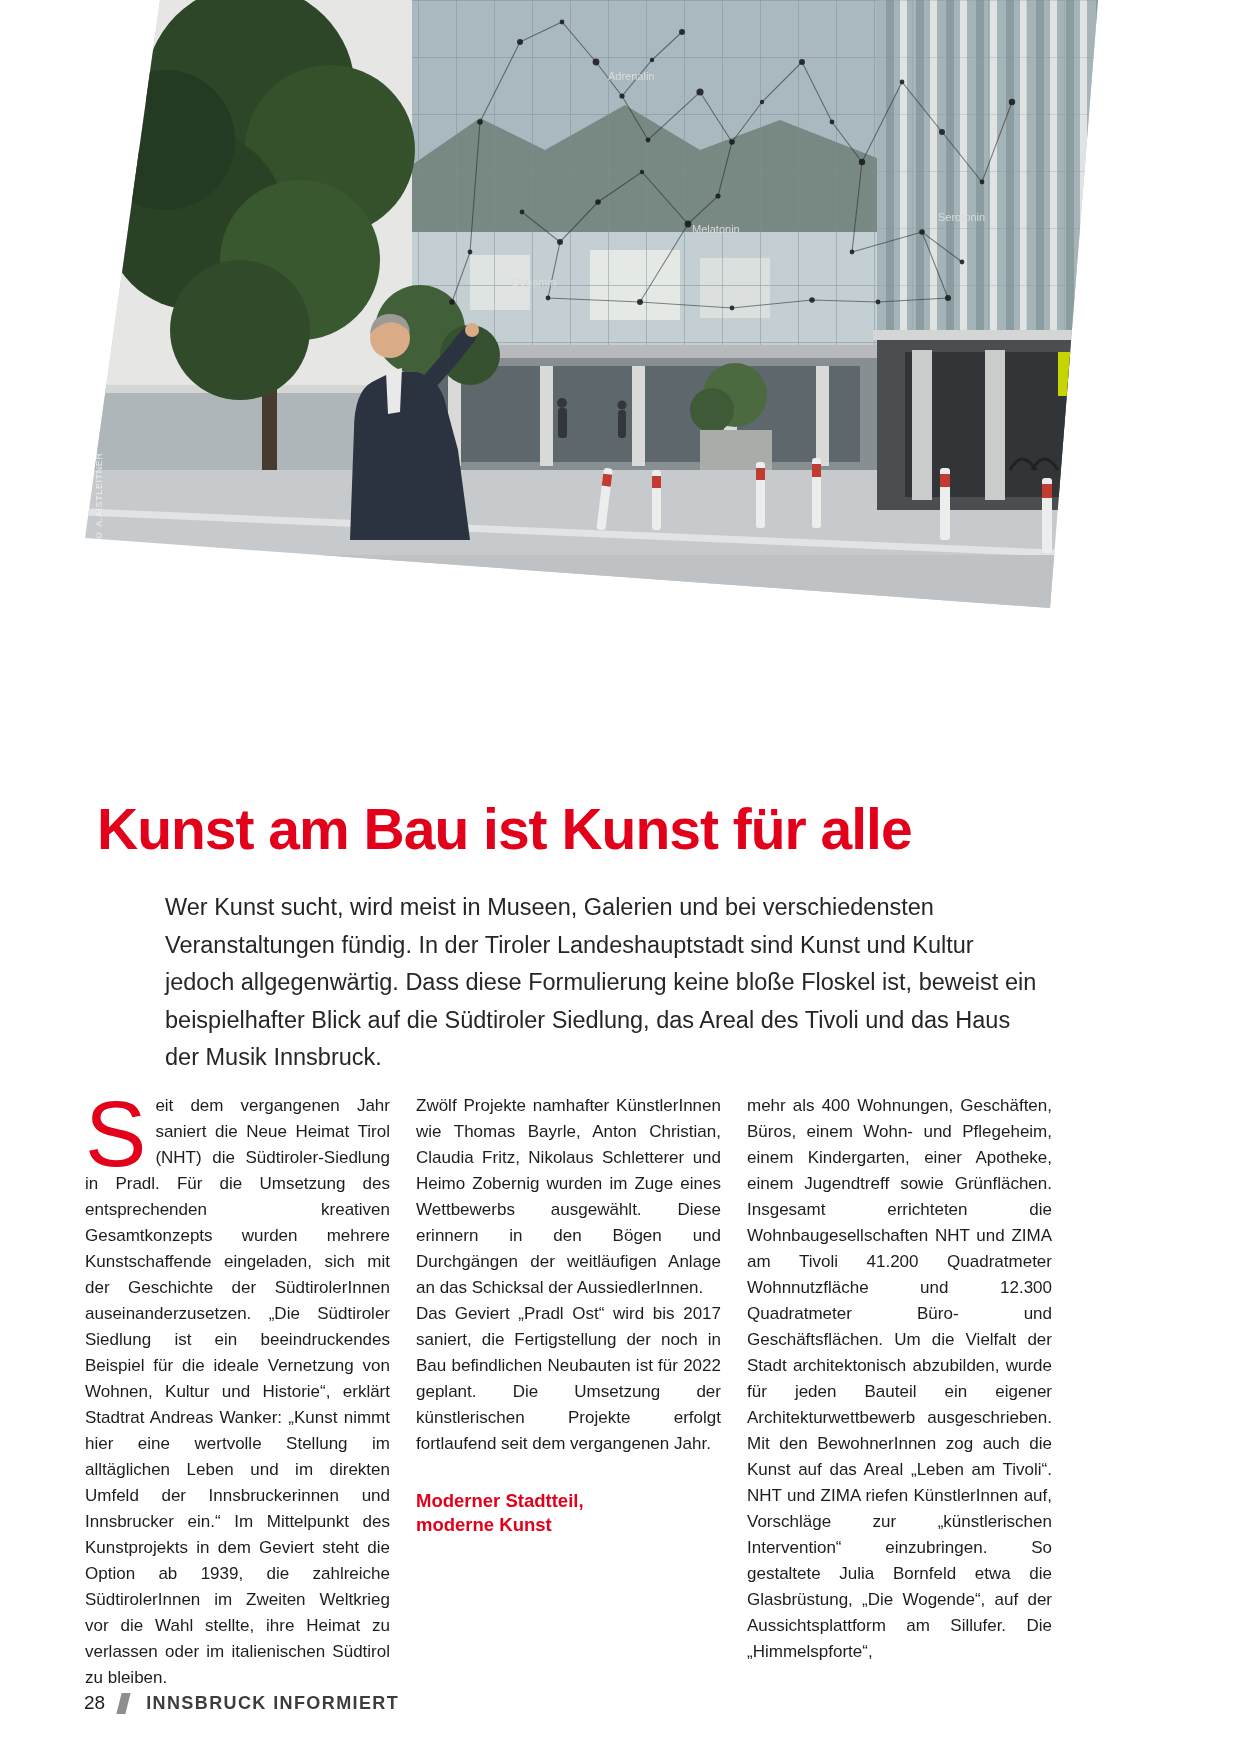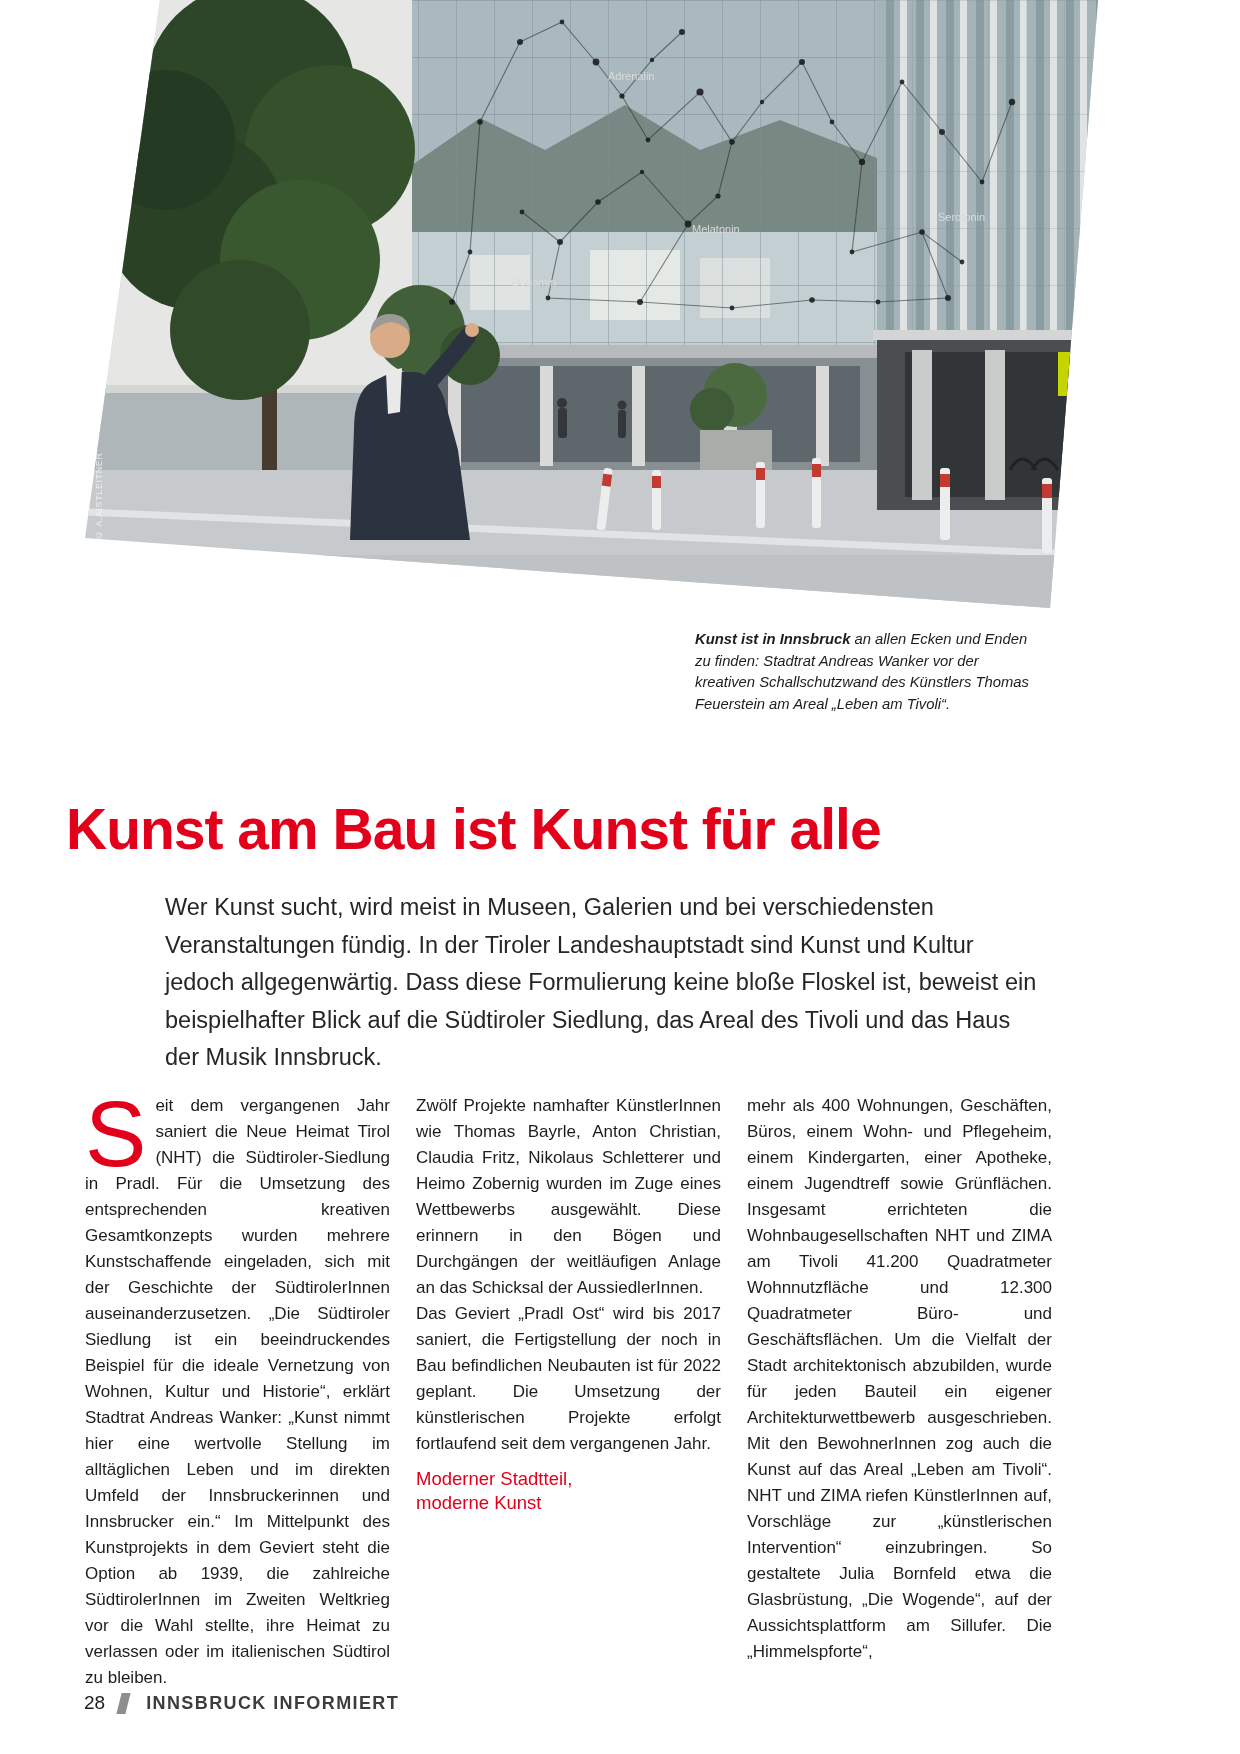--- a/index.html
+++ b/index.html
@@ -12,34 +12,34 @@
   .photo-credit{position:absolute;top:448px;left:94px;height:92px;
         writing-mode:vertical-rl;transform:rotate(180deg);
         font-size:9px;letter-spacing:.6px;color:#f2f2f2;opacity:.9;}
 
   
   .caption{position:absolute;top:629px;left:695px;width:340px;
         font-size:14.8px;line-height:21.5px;font-style:italic;color:#1d1d1b;}
   .caption b{font-style:italic;}
 
   
-  .headline{position:absolute;top:758px;left:66px;width:1010px;
+  .headline{position:absolute;top:758px;left:97px;width:1010px;
         font-size:57px;font-weight:700;letter-spacing:-1px;color:var(--accent);
         font-stretch:condensed;white-space:nowrap;}
   .intro{position:absolute;top:845px;left:165px;width:880px;
         font-size:23.5px;line-height:37.6px;color:#262625;margin-top:44px;}
 
   
   .columns{position:absolute;top:1093px;left:85px;width:968px;display:flex;gap:26px;}
   .col{width:305px;font-size:17px;line-height:26px;text-align:justify;color:var(--body);}
   .col p{margin:0;}
   .dropcap{float:left;color:var(--accent);font-size:92px;line-height:74px;
         padding:4px 9px 0 0;font-weight:400;}
-  .subhead{margin-top:10px;margin-bottom:2px;color:var(--accent);
-        font-weight:400;font-size:18.5px;line-height:24px;text-align:left;}
+  .subhead{margin-top:32px;margin-bottom:2px;color:var(--accent);
+        font-weight:700;font-size:18.5px;line-height:24px;text-align:left;}
 
   
   .footer{position:absolute;top:1692px;left:84px;display:flex;align-items:center;}
   .footer .page-num{font-size:19px;color:#1d1d1b;}
   .footer .bar{width:9px;height:21px;background:#8e8e8e;transform:skewX(-14deg);
         margin:0 12px 0 14px;}
   .footer .brand{font-size:18px;font-weight:700;letter-spacing:1.4px;color:#3d3d3c;margin-left:6px;}
 </style>
 </head>
 <body>
@@ -214,23 +214,20 @@
             <text x="692" y="233">Melatonin</text>
             <text x="512" y="286">Dopamin</text>
             <text x="938" y="221">Serotonin</text>
           </g>
         </g>
       </g>
     </svg>
     <div class="photo-credit">© A.AISTLEITNER</div>
   </div>
 
-  <div class="caption">
-    <b>Kunst ist in Innsbruck</b><span> an allen Ecken und Enden zu finden: Stadtrat Andreas Wanker vor der kreativen Schallschutzwand des Künstlers Thomas Feuerstein am Areal „Leben am Tivoli“.</span>
-  </div>
 
   <h1 class="headline">Kunst am Bau ist Kunst für alle</h1>
   <div class="intro">Wer Kunst sucht, wird meist in Museen, Galerien und bei verschiedensten Veranstaltungen fündig. In der Tiroler Landeshauptstadt sind Kunst und Kultur jedoch allgegenwärtig. Dass diese Formulierung keine bloße Floskel ist, beweist ein beispielhafter Blick auf die Südtiroler Siedlung, das Areal des Tivoli und das Haus der Musik Innsbruck.</div>
 
   <div class="columns">
     <div class="col">
       <p><span class="dropcap">S</span><span>eit dem vergangenen Jahr saniert die Neue Heimat Tirol (NHT) die Südtiroler-Siedlung in Pradl. Für die Umsetzung des entsprechenden kreativen Gesamtkonzepts wurden mehrere Kunstschaffende eingeladen, sich mit der Geschichte der SüdtirolerInnen auseinanderzusetzen. „Die Südtiroler Siedlung ist ein beeindruckendes Beispiel für die ideale Vernetzung von Wohnen, Kultur und Historie“, erklärt Stadtrat Andreas Wanker: „Kunst nimmt hier eine wertvolle Stellung im alltäglichen Leben und im direkten Umfeld der Innsbruckerinnen und Innsbrucker ein.“ Im Mittelpunkt des Kunstprojekts in dem Geviert steht die Option ab 1939, die zahlreiche SüdtirolerInnen im Zweiten Weltkrieg vor die Wahl stellte, ihre Heimat zu verlassen oder im italienischen Südtirol zu bleiben.</span></p>
     </div>
     <div class="col">
       <p>Zwölf Projekte namhafter KünstlerInnen wie Thomas Bayrle, Anton Christian, Claudia Fritz, Nikolaus Schletterer und Heimo Zobernig wurden im Zuge eines Wettbewerbs ausgewählt. Diese erinnern in den Bögen und Durchgängen der weitläufigen Anlage an das Schicksal der AussiedlerInnen.</p>

